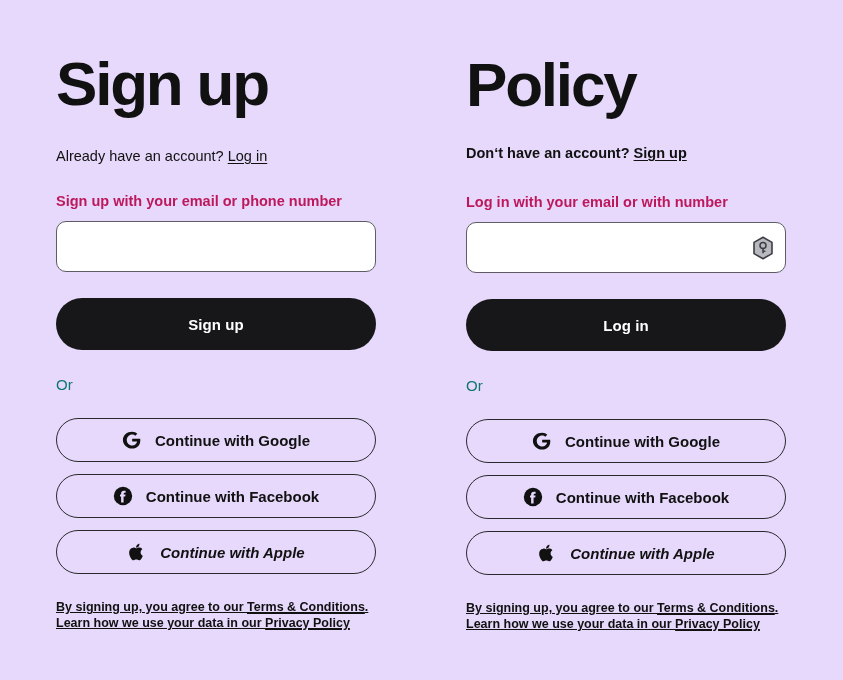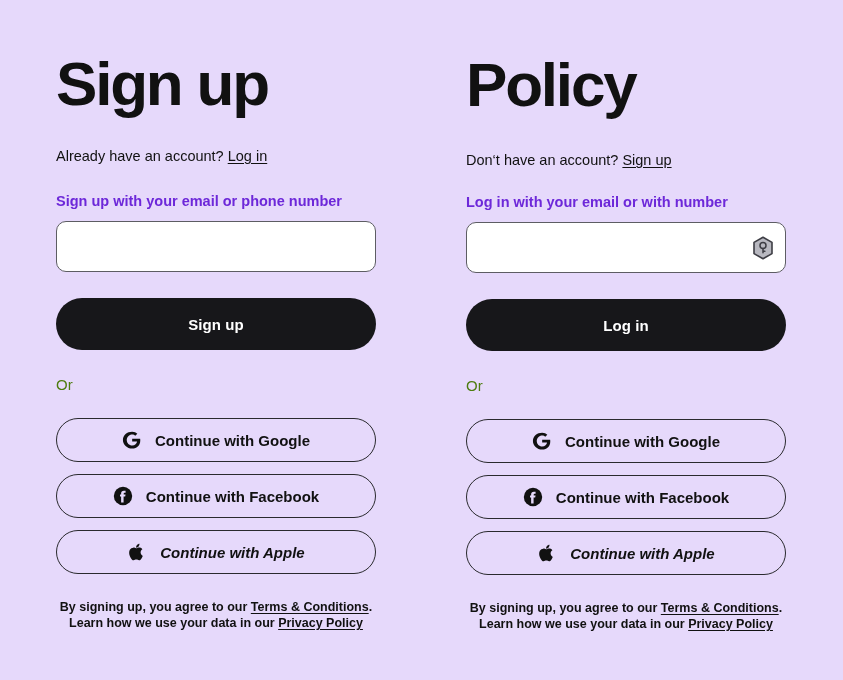--- a/index.html
+++ b/index.html
@@ -51,38 +51,38 @@
   
   .switch-line {
     position: absolute;
     left: 56px;
     top: 147px;
     font-size: 14.5px;
     line-height: 19px;
     color: #111111;
     white-space: nowrap;
   }
-  .column.right .switch-line { top: 151px; }
+  .column.right .switch-line { top: 144px; font-weight: bold; }
 
   .switch-line .link {
     color: #111111;
     text-decoration: underline;
     text-underline-offset: 2px;
     cursor: pointer;
   }
 
   
   .field-label {
     position: absolute;
     left: 56px;
     top: 192px;
     font-size: 14.5px;
     line-height: 19px;
     font-weight: 700;
-    color: #6d28d9;
+    color: #be185d;
     white-space: nowrap;
   }
   .column.right .field-label { top: 193px; }
 
   
   .input-wrap {
     position: absolute;
     left: 56px;
     top: 221px;
     width: 320px;
@@ -136,21 +136,21 @@
   }
   .column.right .primary-btn { top: 299px; }
 
   
   .or-text {
     position: absolute;
     left: 56px;
     top: 375px;
     font-size: 15px;
     line-height: 20px;
-    color: #4d7c0f;
+    color: #0f766e;
   }
   .column.right .or-text { top: 376px; }
 
   
   .social-list {
     position: absolute;
     left: 56px;
     top: 418px;
     width: 320px;
   }
@@ -185,25 +185,25 @@
     flex: 0 0 20px;
   }
   .social-icon svg { display: block; }
 
   
   .legal {
     position: absolute;
     left: 56px;
     top: 599px;
     width: 320px;
-    text-align: center;
     font-size: 12.5px;
     line-height: 16px;
     font-weight: 700;
     color: #111111;
+    text-decoration: underline;
   }
   .column.right .legal { top: 600px; }
 
   .legal .link {
     color: #111111;
     text-decoration: underline;
     text-underline-offset: 2px;
     cursor: pointer;
   }
 </style>

